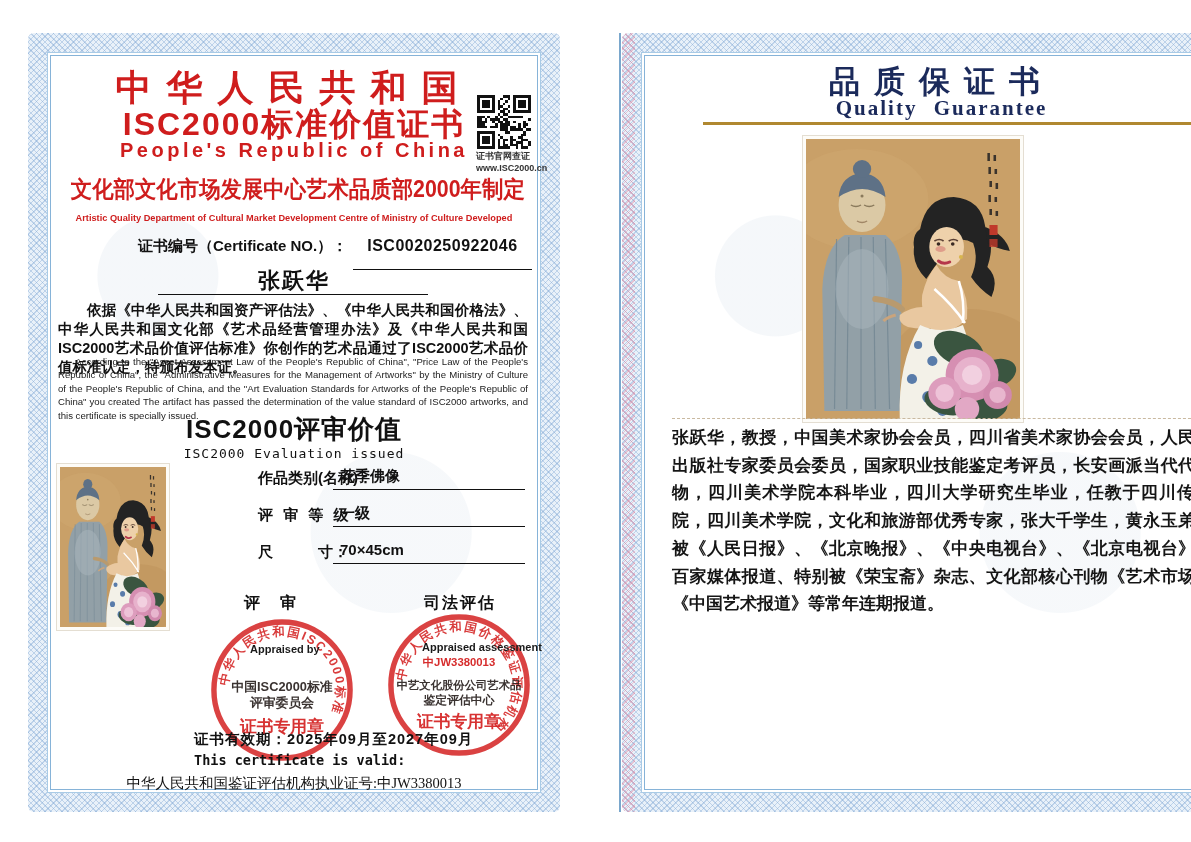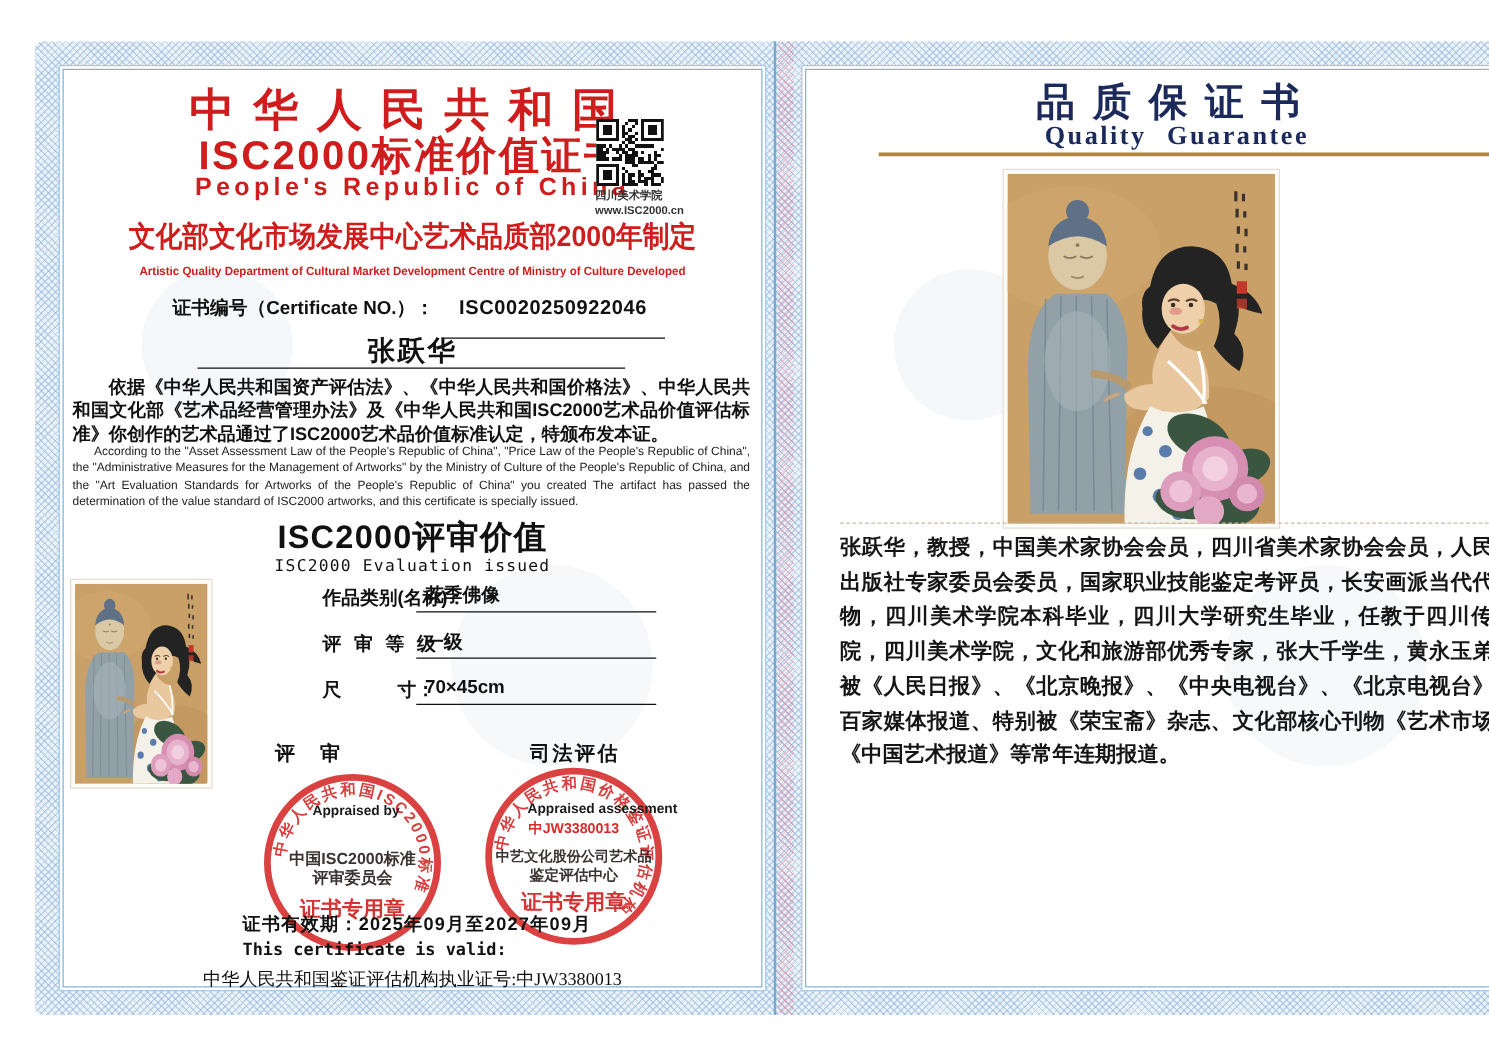--- a/index.html
+++ b/index.html
@@ -52,21 +52,21 @@
   .painting-frame{background:#fdfcf8;box-shadow:0 0 0 1px #e4ded2;}
   .pinkedge{position:absolute;left:0;top:0;bottom:0;width:13px;border-radius:6px 0 0 6px;
     background-image:
       repeating-linear-gradient(45deg, rgba(225,140,165,.45) 0 1px, transparent 1px 4px),
       repeating-linear-gradient(-45deg, rgba(225,140,165,.45) 0 1px, transparent 1px 4px);}
   .midline{position:absolute;left:-3px;top:0;bottom:0;width:2px;background:#7aa7cc;}
 </style>
 </head>
 <body>
 
-<div class="page" style="left:28px;width:604px;">
+<div class="page" style="left:28px;width:532px;">
   <div class="page-inner"></div>
 
   <div class="abs ctr t-cn1 red" style="top:31px;">中华人民共和国</div>
   <div class="abs ctr t-cn2 red" style="top:70px;">ISC2000标准价值证书</div>
   <div class="abs ctr t-en red" style="top:106px;">People's Republic of China</div>
 
   <div class="abs" style="left:449px;top:62px;width:54px;height:54px;" id="qr-box"><svg viewBox="0 0 21 21" width="100%" height="100%" shape-rendering="crispEdges">
         <rect width="21" height="21" fill="#fff"></rect>
         <rect x="10" y="0" width="1" height="1" fill="#111"></rect>
         <rect x="11" y="0" width="1" height="1" fill="#111"></rect>
@@ -202,21 +202,21 @@
         <rect x="0" y="0" width="7" height="7" fill="#111"></rect>
         <rect x="1" y="1" width="5" height="5" fill="#fff"></rect>
         <rect x="2" y="2" width="3" height="3" fill="#111"></rect>
         <rect x="14" y="0" width="7" height="7" fill="#111"></rect>
         <rect x="15" y="1" width="5" height="5" fill="#fff"></rect>
         <rect x="16" y="2" width="3" height="3" fill="#111"></rect>
         <rect x="0" y="14" width="7" height="7" fill="#111"></rect>
         <rect x="1" y="15" width="5" height="5" fill="#fff"></rect>
         <rect x="2" y="16" width="3" height="3" fill="#111"></rect>
       </svg></div>
-  <div class="abs qr-cap" style="left:448px;top:118px;">四川美术学院</div>
+  <div class="abs qr-cap" style="left:448px;top:118px;">证书官网查证</div>
   <div class="abs qr-cap" style="left:448px;top:130px;">www.ISC2000.cn</div>
 
   <div class="abs ctr banner red" style="top:141px;">文化部文化市场发展中心艺术品质部2000年制定</div>
   <div class="abs ctr banner-en red" style="top:179px;">Artistic Quality Department of Cultural Market Development Centre of Ministry of Culture Developed</div>
 
   <div class="abs certline" style="left:110px;top:204px;">
     <span>证书编号（Certificate NO.）：</span><span class="certval">ISC0020250922046</span>
   </div>
 
   <div class="abs ctr artist" style="top:233px;">张跃华</div>
@@ -322,21 +322,21 @@
       <rect x="179" y="56" width="2.5" height="7"></rect>
             <rect x="185" y="58" width="2.5" height="5"></rect>
       <rect x="180" y="70" width="2.5" height="6"></rect>
             <rect x="186" y="72" width="2.5" height="5"></rect>
           </g>
     <rect x="180" y="86" width="8" height="10" fill="#c0392b"></rect>
     <rect x="180" y="100" width="8" height="8" fill="#c0392b" opacity="0.8"></rect>
   </svg></div>
   </div>
 
-  <div class="abs seal-sec-label" style="left:192px;top:560px;">评　审</div>
+  <div class="abs seal-sec-label" style="left:216px;top:560px;">评　审</div>
   <div class="abs seal-sec-label" style="left:396px;top:560px;">司法评估</div>
 
   <div class="abs" id="seal-left" style="left:180px;top:583px;width:148px;height:148px;mix-blend-mode:multiply;"><svg viewBox="0 0 150 150" width="100%" height="100%">
     <defs>
           <path id="arcL" d="M75,75 m-55,0 a55,55 0 1,1 110,0 a55,55 0 1,1 -110,0"></path>
         </defs>
     <circle cx="75" cy="75" r="69" fill="none" stroke="#d42121" stroke-width="5.5" opacity="0.85"></circle>
     <text font-size="12.5" fill="#d42121" font-weight="bold" letter-spacing="2" opacity="0.88">
       <textPath href="#arcL" startOffset="4">中华人民共和国ISC2000标准</textPath></text>
 

